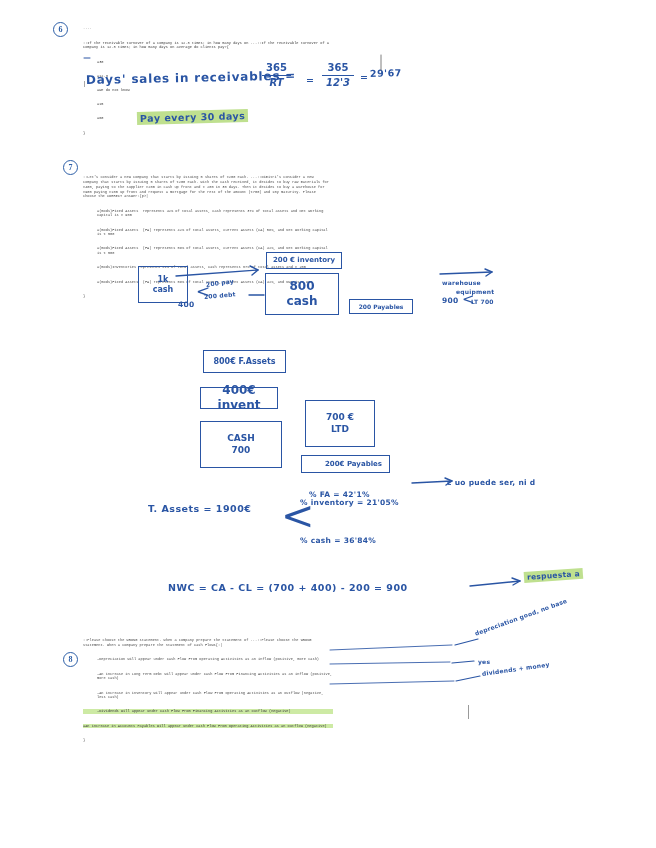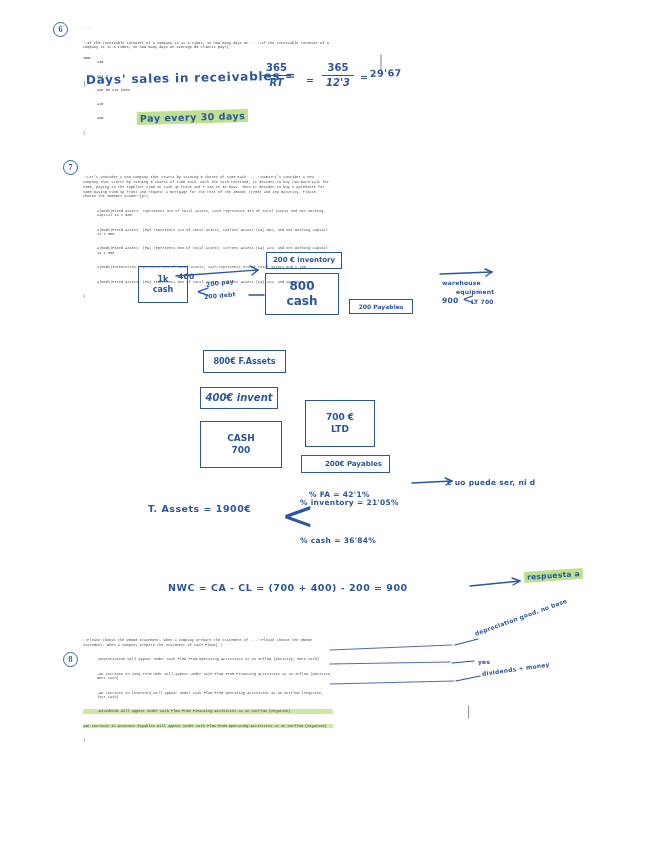--- a/index.html
+++ b/index.html
@@ -168,21 +168,21 @@
     <div class="opt">=(mods)Inventories represents 21% of total assets, Cash represents 37% of total assets and € 200</div>
     <div class="opt">=(mods)Fixed Assets  (FA) represents 58% of total assets, Current Assets (CA) 42%, and NWC is € 900</div>
     <div>}</div>
   </div>
 
   <div class="hwbox" style="left:106px; top:266px; width:48px; height:35px; font-size:8px;margin-left:32px;">
     <span class="l">1k</span>
     <span class="l">cash</span>
   </div>
 
-  <div class="hw sm" style="left:178px; top:272px;">400</div>
+  <div class="hw sm" style="left:178px; top:300px;">400</div>
   <div class="brace" style="left:196px; top:281px; font-size:17px;">&lt;</div>
   <div class="hw xs" style="left:206px; top:281px; transform:rotate(-8deg);">200 pay</div>
   <div class="hw xs" style="left:204px; top:293px; transform:rotate(-5deg);">200 debt</div>
 
   <div class="hwbox" style="left:266px; top:252px; width:74px; height:15px; font-size:7px;">
     <span class="l">200 € inventory</span>
   </div>
 
   <div class="hwbox" style="left:265px; top:273px; width:72px; height:40px; font-size:12px;">
     <span class="l">800</span>
@@ -196,21 +196,21 @@
   <div class="hw xs" style="left:442px; top:279px;">warehouse</div>
   <div class="hw xs" style="left:456px; top:288px;">equipment</div>
   <div class="hw sm" style="left:442px; top:296px;">900</div>
   <div class="brace" style="left:462px; top:290px; font-size:15px;">&lt;</div>
   <div class="hw xs" style="left:471px; top:298px;">LT 700</div>
 
   <div class="hwbox" style="left:203px; top:350px; width:81px; height:21px; font-size:8px;">
     <span class="l">800€ F.Assets</span>
   </div>
 
-  <div class="hwbox" style="left:200px; top:387px; width:76px; height:20px; font-size:10px;font-style:italic;">
+  <div class="hwbox" style="left:200px; top:387px; width:76px; height:20px; font-size:12px;">
     <span class="l">400€ invent</span>
   </div>
 
   <div class="hwbox" style="left:200px; top:421px; width:80px; height:45px; font-size:9px;">
     <span class="l">CASH</span>
     <span class="l">700</span>
   </div>
 
   <div class="hwbox" style="left:305px; top:400px; width:68px; height:45px; font-size:9px;">
     <span class="l">700 €</span>

